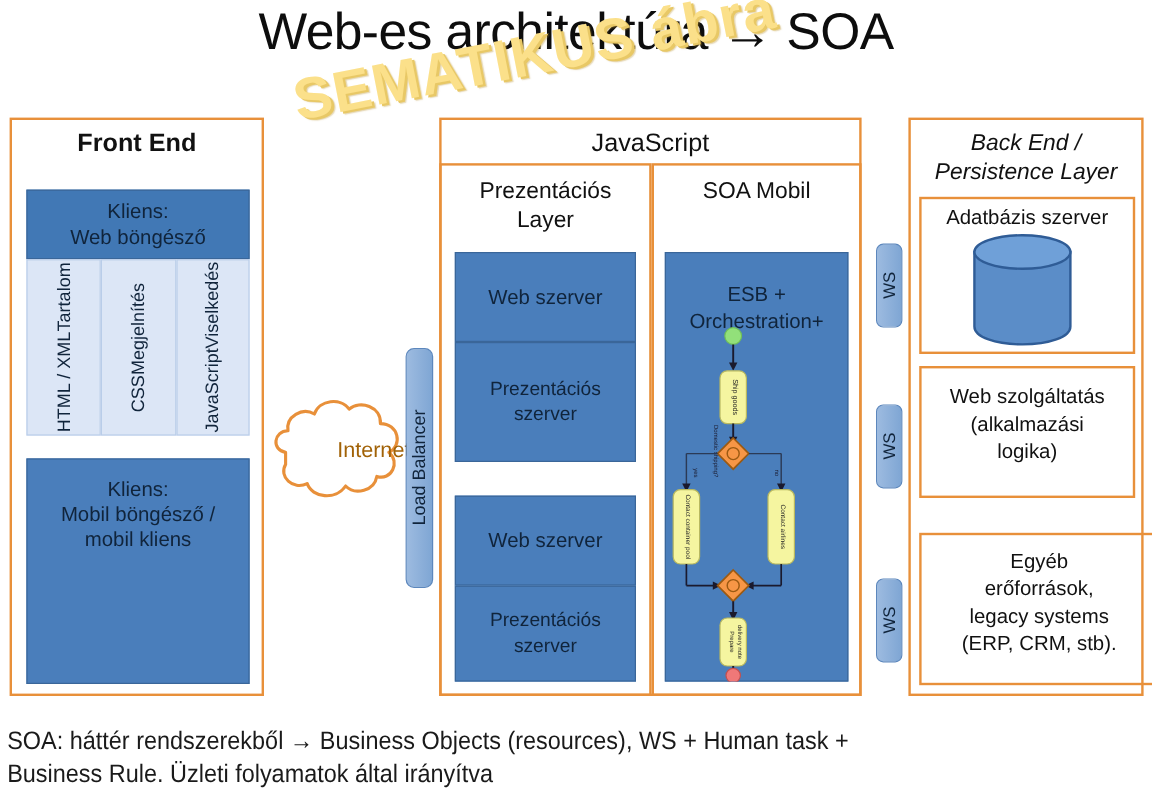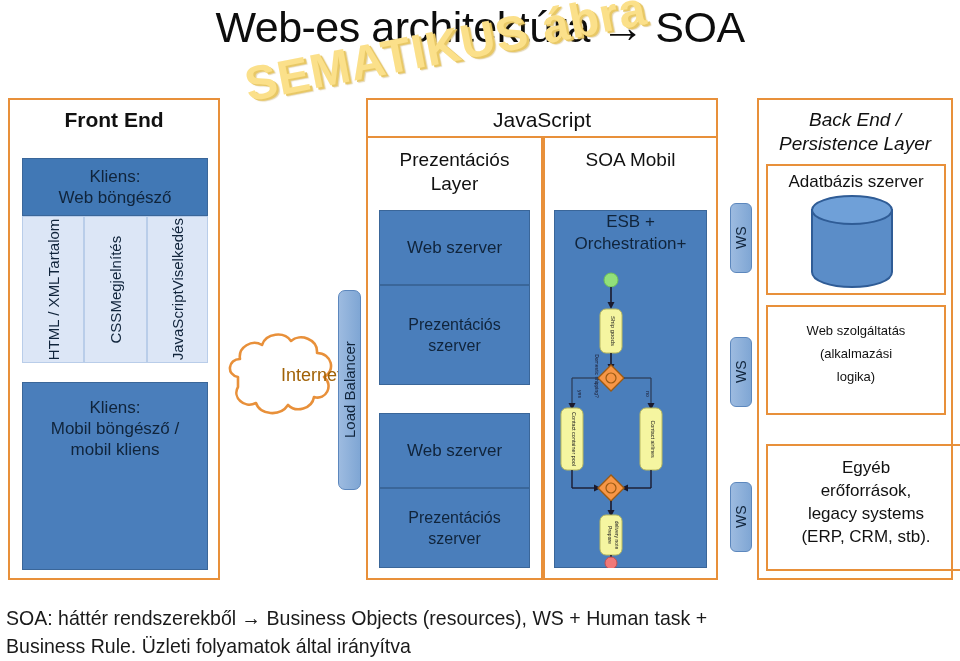--- a/index.html
+++ b/index.html
@@ -193,21 +193,21 @@
   </div>
 
   <div class="bluebox" style="left:379px;top:210px;width:151px;height:75px;font-size:17px;">Web szerver</div>
   <div class="bluebox" style="left:379px;top:285px;width:151px;height:100px;white-space:pre-line;font-size:16px;">Prezentációs
 szerver</div>
   <div class="bluebox" style="left:379px;top:413px;width:151px;height:75px;font-size:17px;">Web szerver</div>
   <div class="bluebox" style="left:379px;top:488px;width:151px;height:80px;white-space:pre-line;font-size:16px;">Prezentációs
 szerver</div>
 
   <div class="bluebox" style="left:554px;top:210px;width:153px;height:358px;display:block;">
-    <div style="white-space:pre-line;font-size:17px;line-height:22px;text-align:center;">ESB +
+    <div style="white-space:pre-line;font-size:17px;line-height:22px;text-align:center;margin-top:24px;">ESB +
 Orchestration+</div>
   </div>
 
   <div class="flow">
     <svg width="118" height="296" viewBox="0 0 118 296">
 
       <circle cx="59" cy="8" r="7" fill="#92E07A" stroke="#6fbf58" stroke-width="1"></circle>
       <line x1="59" y1="15" x2="59" y2="32" stroke="#1a1a2e" stroke-width="1.6"></line>
       <polygon points="59,37 55.5,30 62.5,30" fill="#1a1a2e"></polygon>
 
@@ -277,21 +277,21 @@
     <div class="zone-title" style="top:4px;font-size:17px;">Adatbázis szerver</div>
   </div>
   <div class="db">
     <svg width="92" height="98" viewBox="0 0 92 98">
       <path d="M6,18 L6,80 C6,89 24,95 46,95 C68,95 86,89 86,80 L86,18 Z" fill="#5B8DC8" stroke="#2F5C96" stroke-width="2"></path>
       <ellipse cx="46" cy="18" rx="40" ry="14" fill="#6FA0D8" stroke="#2F5C96" stroke-width="2"></ellipse>
     </svg>
   </div>
 
   <div class="zone" style="left:766px;top:305px;width:180px;height:110px;">
-    <div class="zone-title" style="top:12px;white-space:pre-line;font-size:13px;line-height:23px;">Web szolgáltatás
+    <div class="zone-title" style="top:12px;white-space:pre-line;font-size:17px;line-height:23px;">Web szolgáltatás
 (alkalmazási
 logika)</div>
   </div>
 
   <div class="zone" style="left:766px;top:444px;width:200px;height:127px;">
     <div class="zone-title" style="top:10px;white-space:pre-line;font-size:17px;line-height:23px;">Egyéb
 erőforrások,
 legacy systems
 (ERP, CRM, stb).</div>
   </div>

